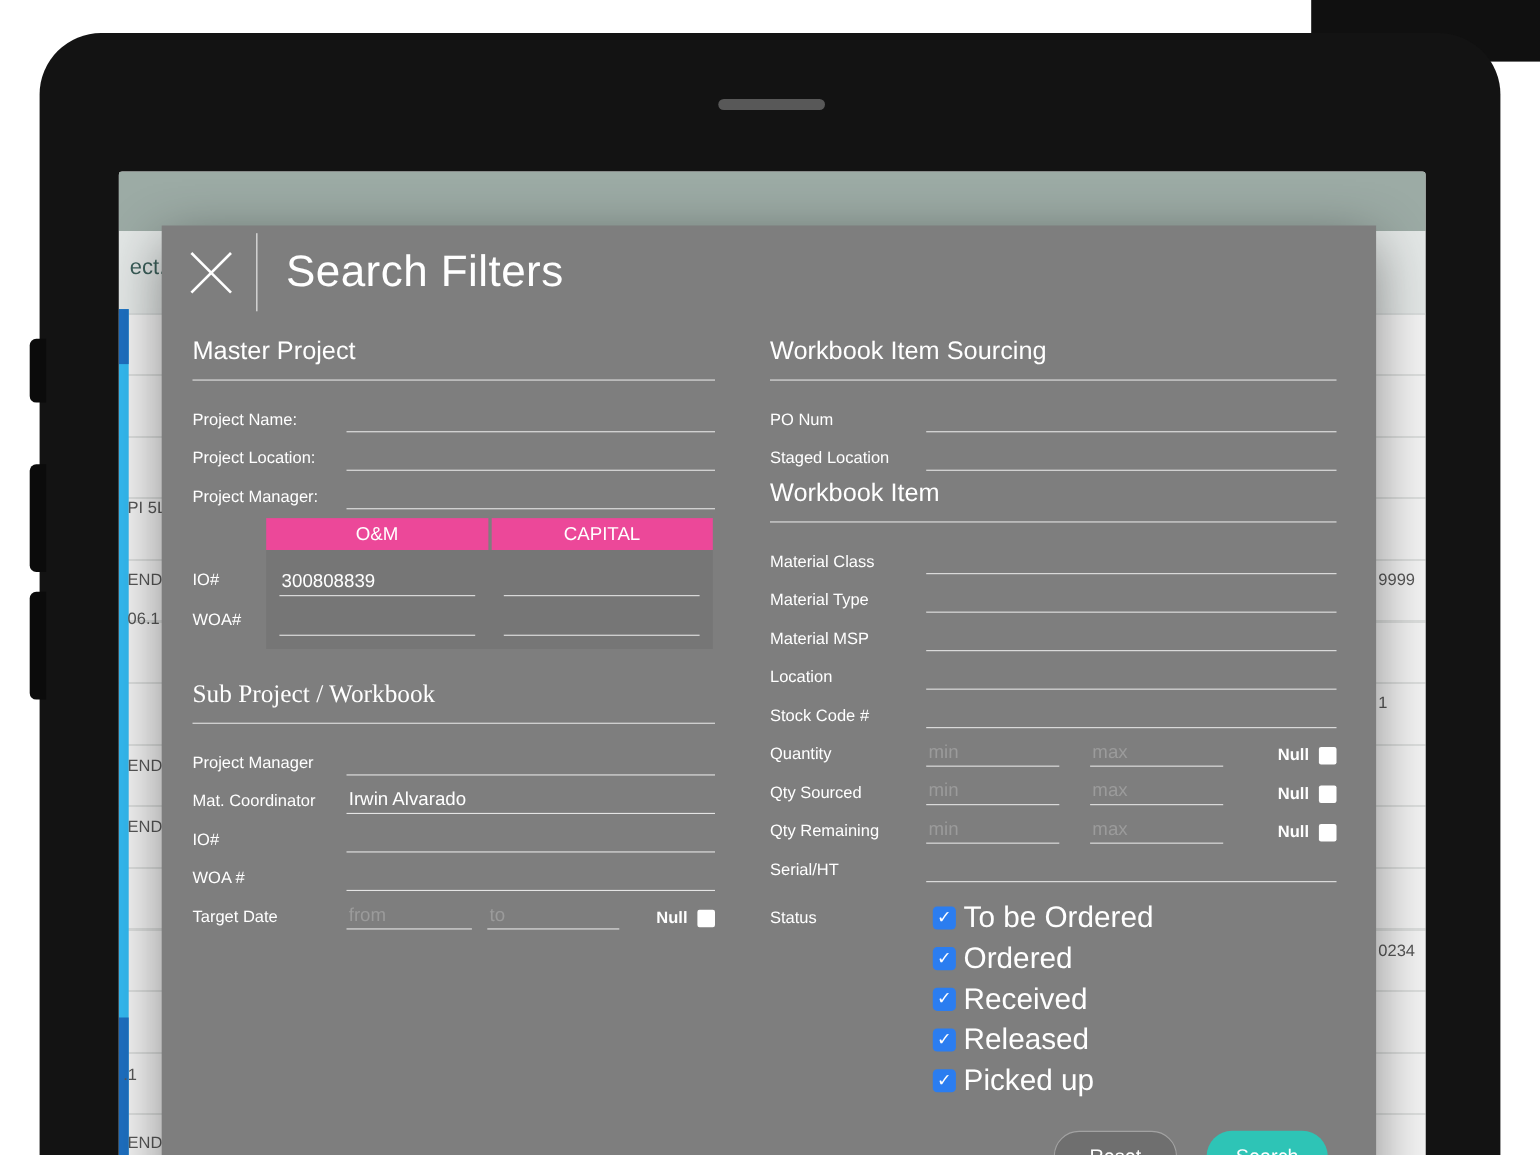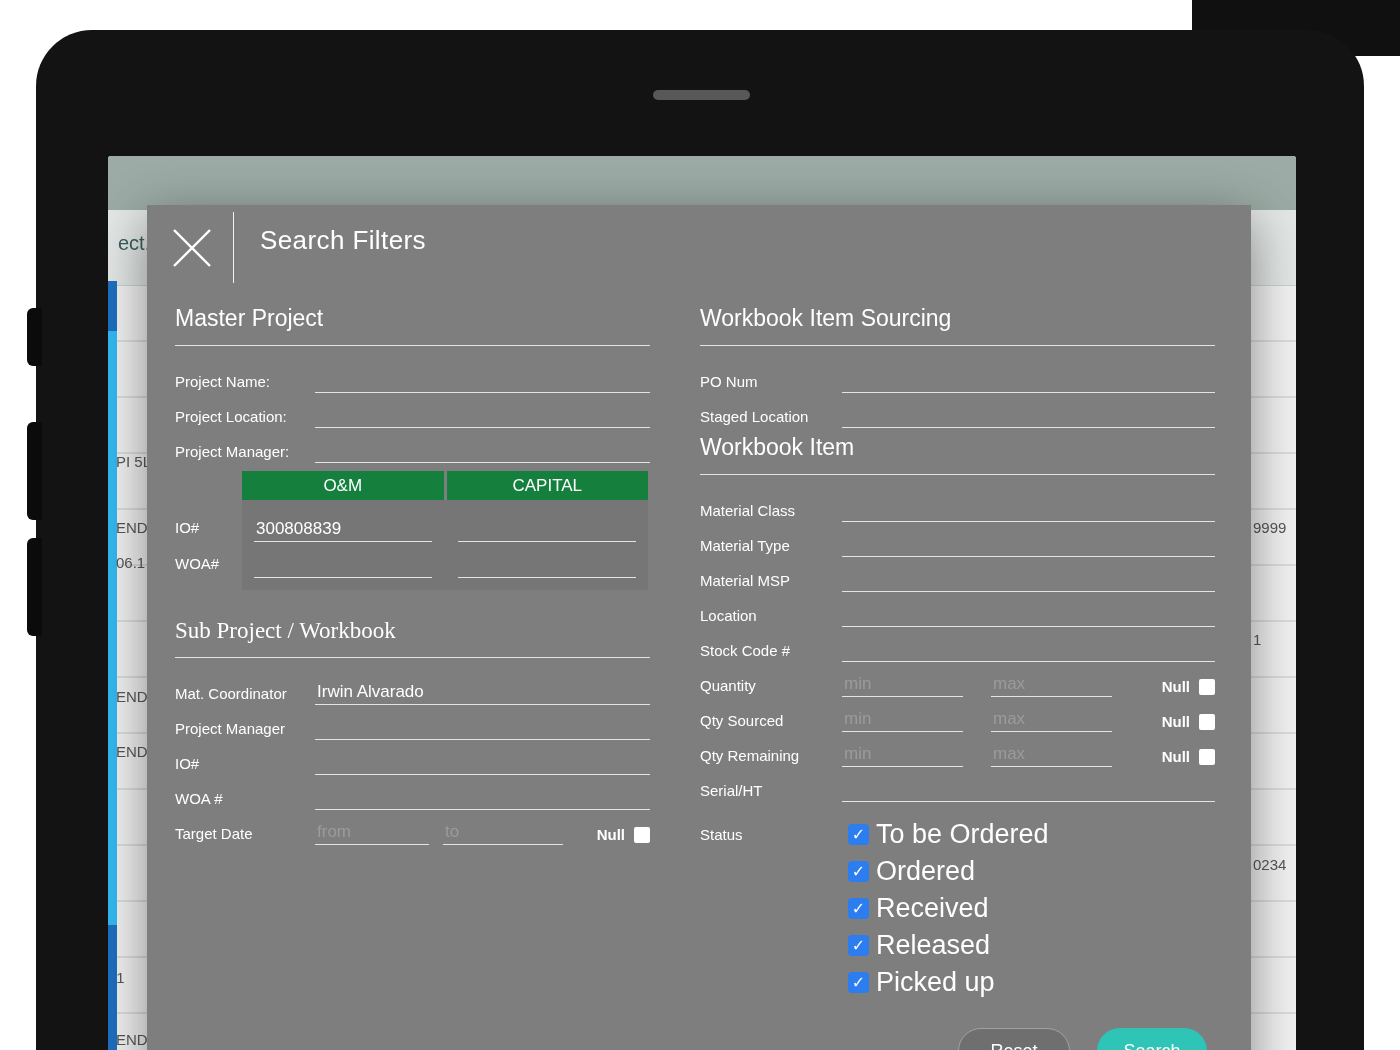--- a/index.html
+++ b/index.html
@@ -29,39 +29,39 @@
   .strip.darkbot { top:769px; height:245px; background:#1e6fc0; }
   .frag { position:absolute; font-size:15px; color:#575757; }
 
   
   .modal { position:absolute; left:39px; top:49px; width:1104px; height:900px; background:#7e7e7e;
            box-shadow:0 14px 50px rgba(0,0,0,.45); }
   .modal-header { position:relative; height:85px; }
   .close-btn { position:absolute; left:18px; top:16px; width:54px; height:54px; cursor:pointer; }
   .close-btn svg { width:100%; height:100%; stroke:#fff; stroke-width:2.4; fill:none; }
   .hdr-divider { position:absolute; left:86px; top:7px; width:1px; height:71px; background:rgba(255,255,255,.9); }
-  .title { position:absolute; left:113px; top:20px; font-size:26px; font-weight:500; color:#fff; letter-spacing:.4px; }
+  .title { position:absolute; left:113px; top:20px; font-size:40px; font-weight:500; color:#fff; letter-spacing:.4px; }
 
   .col { position:absolute; top:100px; }
   .col.left  { left:28px;  width:475px; }
   .col.right { left:553px; width:515px; }
   .sec { font-size:23px; color:#fff; font-weight:400; padding-bottom:13px; border-bottom:1px solid #e2e2e2; margin-bottom:12px; }
   .sec.mt  { margin-top:28px;font-family:Liberation Serif, serif; }
   .sec.mt2 { margin-top:6px; }
 
   .frow { display:flex; align-items:flex-end; height:35px; }
   .flabel { flex:none; width:140px; font-size:15px; color:#fff; padding-bottom:3px; }
   .col.right .flabel { width:142px; }
   .uline { flex:1; min-width:0; background:transparent; border:none; border-bottom:1px solid #e4e4e4;
            outline:none; color:#fff; font-size:17px; font-family:inherit; padding:0 2px 2px; }
   .uline::placeholder { color:#9b9b9b; }
 
   .io-table { margin:8px 0 0 67px; width:406px; }
   .io-head { display:flex; gap:3px; }
-  .io-th { flex:1; height:29px; line-height:29px; text-align:center; background:#15803d; color:#fff; font-size:17px; }
+  .io-th { flex:1; height:29px; line-height:29px; text-align:center; background:#ec4899; color:#fff; font-size:17px; }
   .io-body { background:#767676; padding:6px 12px 12px; }
   .io-row { position:relative; display:flex; gap:26px; height:36px; align-items:flex-end; }
   .io-label { position:absolute; left:-79px; bottom:6px; font-size:15px; color:#fff; }
 
   .td-from { flex:none; width:114px; }
   .td-to   { flex:none; width:120px; margin-left:14px; }
   .rmin, .rmax { flex:none; width:121px; }
   .rmax { margin-left:28px; }
 
   .nullgrp { margin-left:auto; display:flex; align-items:center; gap:9px; padding-bottom:2px; }
@@ -156,26 +156,26 @@
                 <span class="io-label">WOA#</span>
                 <input class="uline" value="" style="">
                 <input class="uline" value="" style="">
               </div>
             </div>
           </div>
 
           <div class="sec mt">Sub Project / Workbook</div>
 
           <div class="frow">
+            <span class="flabel">Project Manager</span>
+            <input class="uline" value="" style="">
+          </div>
+          <div class="frow">
             <span class="flabel">Mat. Coordinator</span>
             <input class="uline" value="Irwin Alvarado" style="">
-          </div>
-          <div class="frow">
-            <span class="flabel">Project Manager</span>
-            <input class="uline" value="" style="">
           </div>
           <div class="frow">
             <span class="flabel">IO#</span>
             <input class="uline" value="" style="">
           </div>
           <div class="frow">
             <span class="flabel">WOA #</span>
             <input class="uline" value="" style="">
           </div>
 

